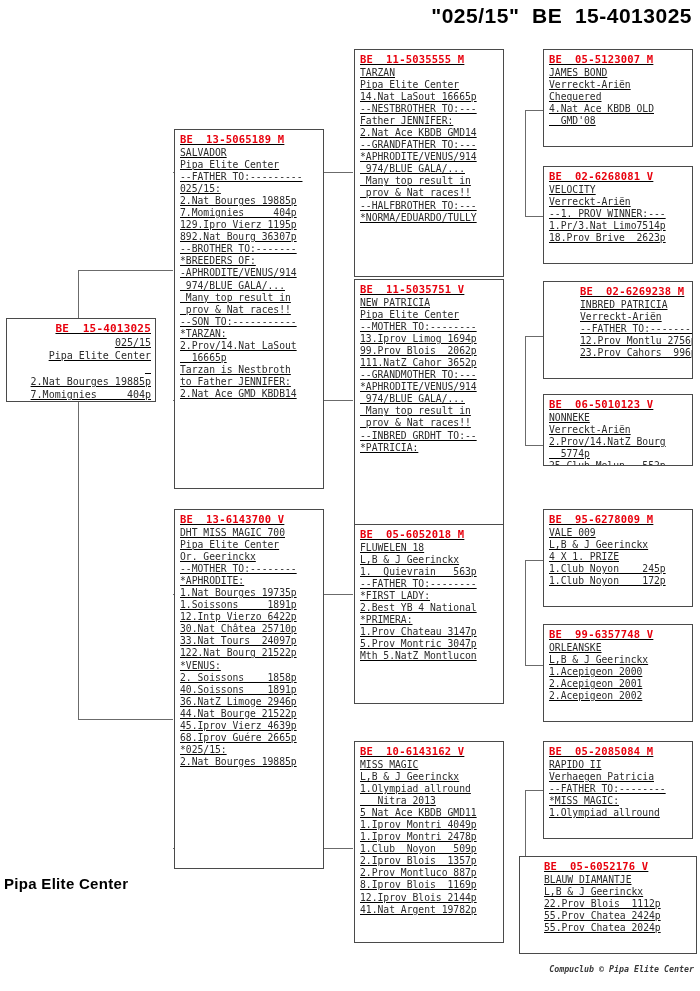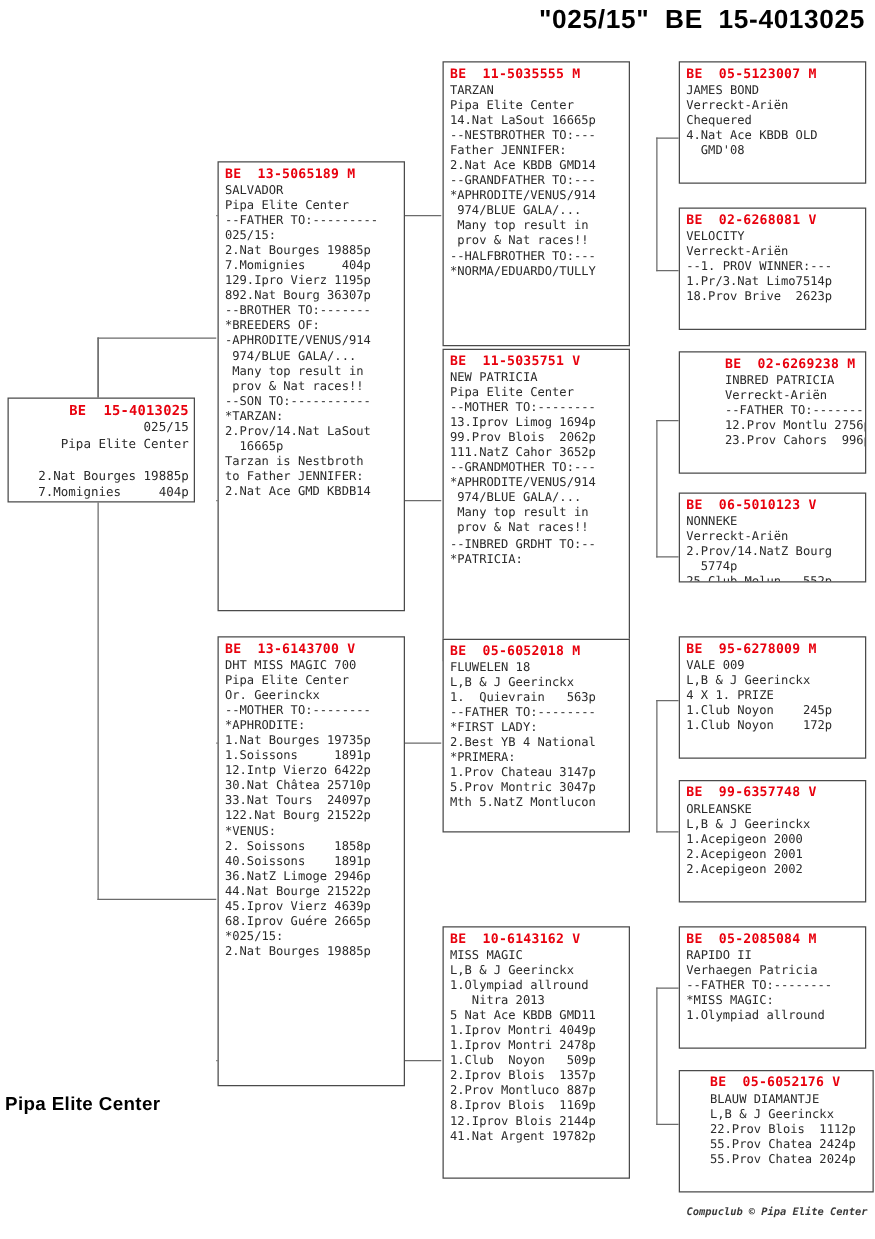--- a/index.html
+++ b/index.html
@@ -25,20 +25,21 @@
   }
 
   
   .box{
     position:absolute;
     box-sizing:border-box;
     background:#ffffff;
     border:1px solid #4a4a4a;
     padding:3px 4px 2px 5px;
     overflow:hidden;
+    text-decoration:underline;
   }
   .box::after{ 
     content:"";
     position:absolute;
     left:5px;top:5px;
     width:100%;height:100%;
     background:#000;
     z-index:-1;
   }
   .ring{
@@ -147,21 +148,21 @@
   <div class="box" style="left:354px;top:49px;width:150px;height:228px;">
     <div class="ring">BE  11-5035555 M</div>
     <div class="lines"><div>TARZAN</div><div>Pipa Elite Center</div><div>14.Nat LaSout 16665p</div><div>--NESTBROTHER TO:---</div><div>Father JENNIFER:</div><div>2.Nat Ace KBDB GMD14</div><div>--GRANDFATHER TO:---</div><div>*APHRODITE/VENUS/914</div><div> 974/BLUE GALA/...</div><div> Many top result in</div><div> prov &amp; Nat races!!</div><div>--HALFBROTHER TO:---</div><div>*NORMA/EDUARDO/TULLY</div></div>
   </div>
 
   <div class="box" style="left:354px;top:279px;width:150px;height:250px;">
     <div class="ring">BE  11-5035751 V</div>
     <div class="lines"><div>NEW PATRICIA</div><div>Pipa Elite Center</div><div>--MOTHER TO:--------</div><div>13.Iprov Limog 1694p</div><div>99.Prov Blois  2062p</div><div>111.NatZ Cahor 3652p</div><div>--GRANDMOTHER TO:---</div><div>*APHRODITE/VENUS/914</div><div> 974/BLUE GALA/...</div><div> Many top result in</div><div> prov &amp; Nat races!!</div><div>--INBRED GRDHT TO:--</div><div>*PATRICIA:</div></div>
   </div>
 
-  <div class="box" style="left:354px;top:511px;width:150px;height:155px;">
+  <div class="box" style="left:354px;top:524px;width:150px;height:180px;">
     <div class="ring">BE  05-6052018 M</div>
     <div class="lines"><div>FLUWELEN 18</div><div>L,B &amp; J Geerinckx</div><div>1.  Quievrain   563p</div><div>--FATHER TO:--------</div><div>*FIRST LADY:</div><div>2.Best YB 4 National</div><div>*PRIMERA:</div><div>1.Prov Chateau 3147p</div><div>5.Prov Montric 3047p</div><div>Mth 5.NatZ Montlucon</div></div>
   </div>
 
   <div class="box" style="left:354px;top:741px;width:150px;height:202px;">
     <div class="ring">BE  10-6143162 V</div>
     <div class="lines"><div>MISS MAGIC</div><div>L,B &amp; J Geerinckx</div><div>1.Olympiad allround</div><div>   Nitra 2013</div><div>5 Nat Ace KBDB GMD11</div><div>1.Iprov Montri 4049p</div><div>1.Iprov Montri 2478p</div><div>1.Club  Noyon   509p</div><div>2.Iprov Blois  1357p</div><div>2.Prov Montluco 887p</div><div>8.Iprov Blois  1169p</div><div>12.Iprov Blois 2144p</div><div>41.Nat Argent 19782p</div></div>
   </div>
 
   <div class="box" style="left:543px;top:49px;width:150px;height:98px;">
@@ -192,21 +193,21 @@
   <div class="box" style="left:543px;top:624px;width:150px;height:98px;">
     <div class="ring">BE  99-6357748 V</div>
     <div class="lines"><div>ORLEANSKE</div><div>L,B &amp; J Geerinckx</div><div>1.Acepigeon 2000</div><div>2.Acepigeon 2001</div><div>2.Acepigeon 2002</div></div>
   </div>
 
   <div class="box" style="left:543px;top:741px;width:150px;height:98px;">
     <div class="ring">BE  05-2085084 M</div>
     <div class="lines"><div>RAPIDO II</div><div>Verhaegen Patricia</div><div>--FATHER TO:--------</div><div>*MISS MAGIC:</div><div>1.Olympiad allround</div></div>
   </div>
 
-  <div class="box" style="left:543px;top:856px;width:156px;height:98px;padding-left:24px;">
+  <div class="box" style="left:519px;top:856px;width:178px;height:98px;padding-left:24px;">
     <div class="ring">BE  05-6052176 V</div>
     <div class="lines"><div>BLAUW DIAMANTJE</div><div>L,B &amp; J Geerinckx</div><div>22.Prov Blois  1112p</div><div>55.Prov Chatea 2424p</div><div>55.Prov Chatea 2024p</div></div>
   </div>
 
   <div class="footer">
     <div class="fname">Pipa Elite Center</div>
   </div>
 
   <div class="copyright">Compuclub © Pipa Elite Center</div>
 

